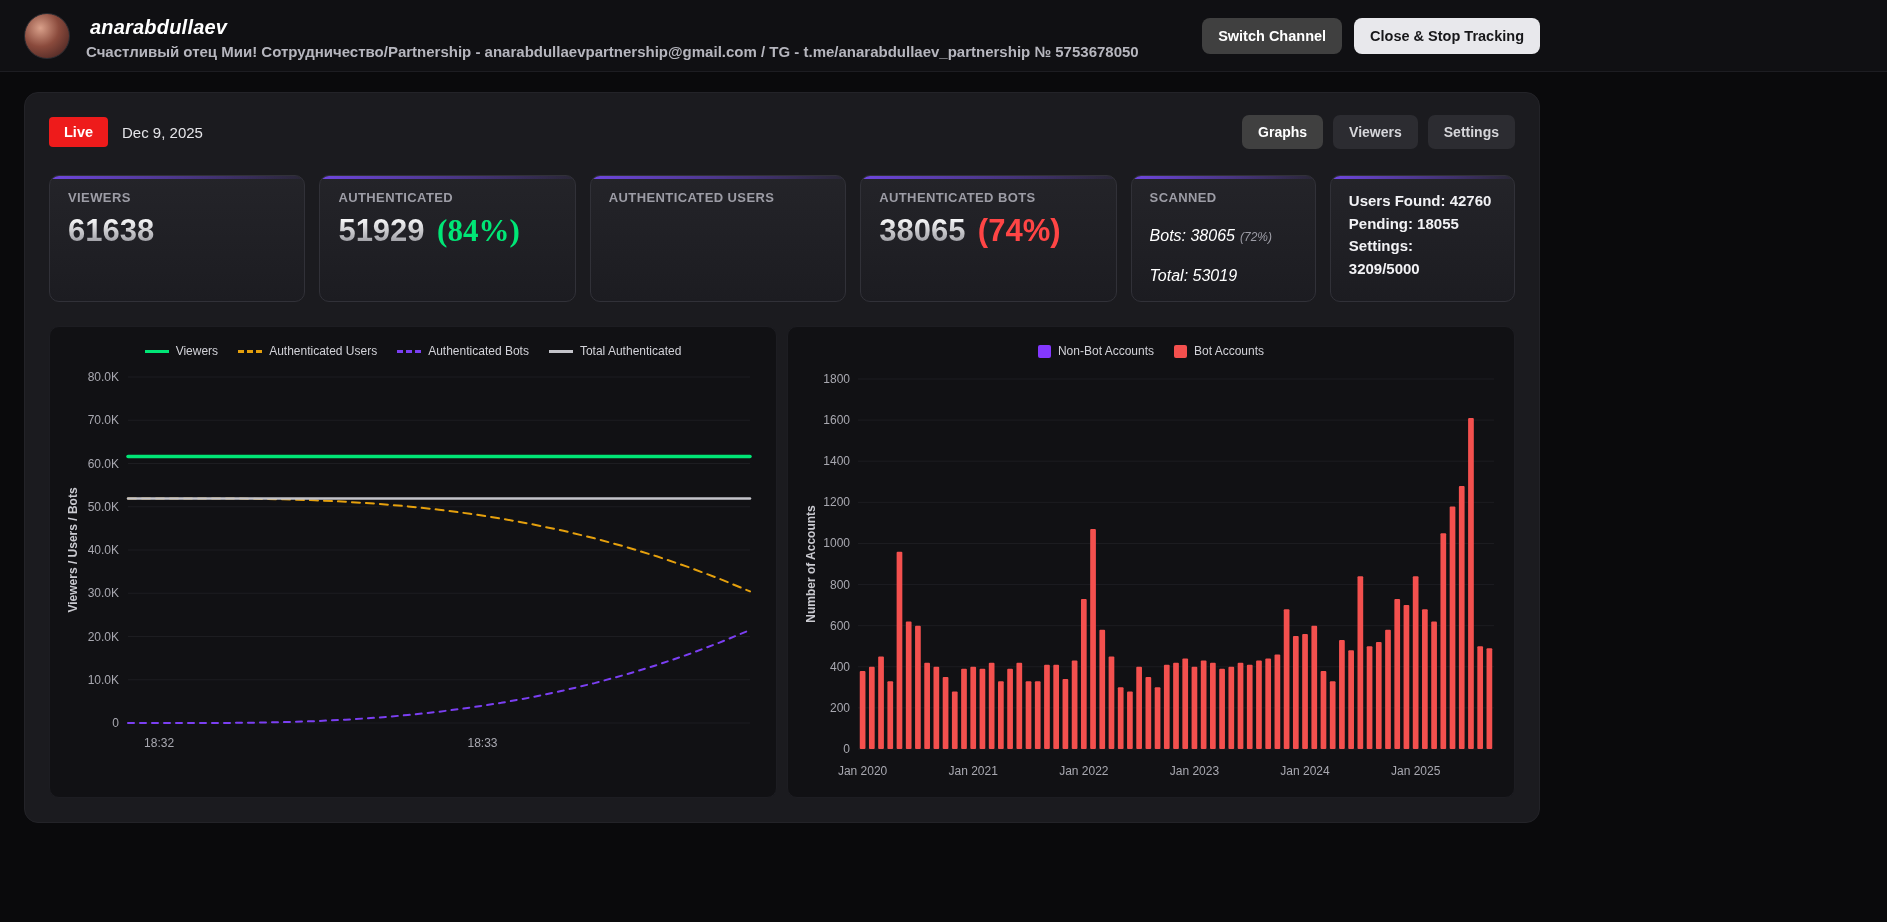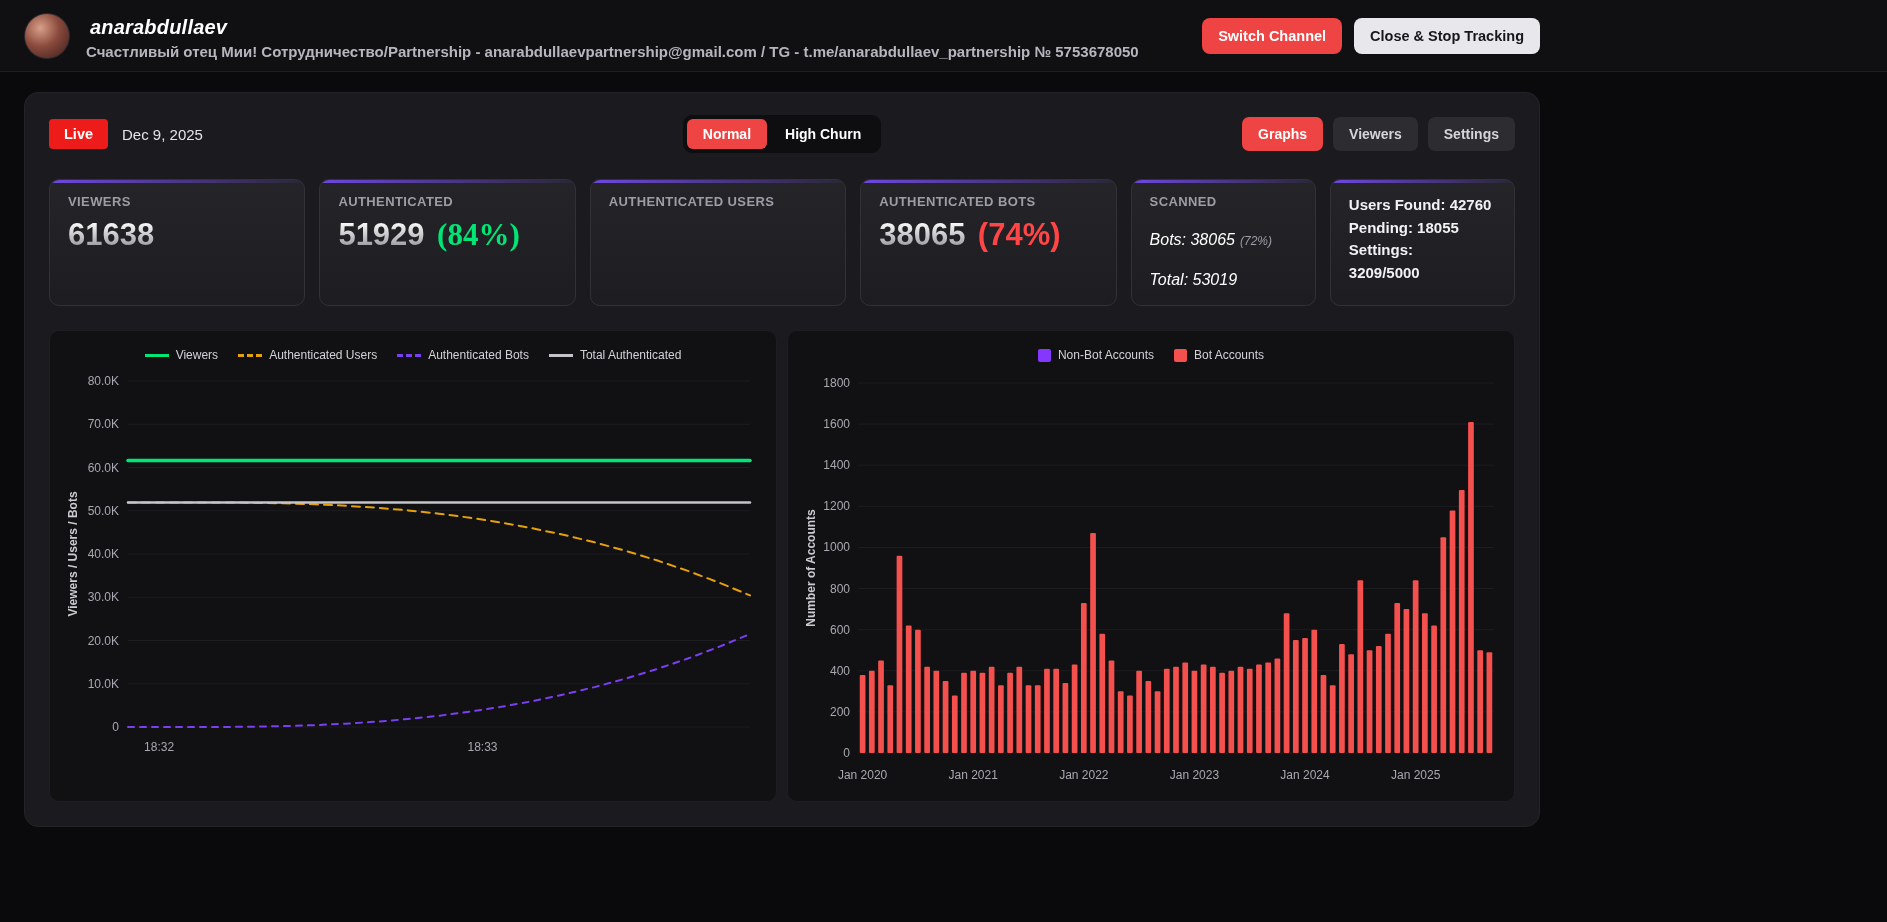--- a/index.html
+++ b/index.html
@@ -16,21 +16,21 @@
   .header-inner { display: flex; align-items: center; gap: 16px; width: 1516px; }
   .avatar {
     width: 46px; height: 46px; border-radius: 50%;
     background: radial-gradient(circle at 35% 32%, #d9a08a 0%, #8a4a3c 45%, #3a1c1c 100%);
     border: 1px solid #2c2c31; flex: 0 0 auto;
   }
   .header-text h1 { margin: 4px; font-size: 20px; font-weight: 800; letter-spacing: .2px; font-style: italic; }
   .header-sub { margin-top: 3px; font-size: 15px; font-weight: 600; color: #b6b6be; }
   .header-actions { margin-left: auto; display: flex; gap: 12px; }
   .btn { border: none; cursor: pointer; font-family: inherit; border-radius: 7px; }
-  .btn-purple { background: #ef4444; color: #fff; font-weight: 700; }
+  .btn-purple { background: #404040; color: #fff; font-weight: 700; }
   .btn-light  { background: #e8e8ec; color: #17171a; font-weight: 700; }
   .btn-dark   { background: #2c2c31; color: #d6d6da; font-weight: 600; }
   .btn-ghost  { background: transparent; color: #fff; font-weight: 600; }
   .btn-lg { padding: 10px 16px; font-size: 14.5px; border-radius: 8px; }
   .btn-md { padding: 9px 16px; font-size: 14px; }
   
   .main-panel {
     width: 1516px; margin: 20px 24px 0; background: #1b1b1f;
     border-radius: 14px; padding: 22px 24px 24px; border: 1px solid #232328;
   }
@@ -102,24 +102,20 @@
     </div>
   </div>
 </header>
 
 <main class="main-panel">
 
   <div class="toolbar">
     <div class="toolbar-left">
       <span class="live-badge">Live</span>
       <span class="toolbar-date">Dec 9, 2025</span>
-    </div>
-    <div class="mode-toggle">
-      <button class="btn btn-purple">Normal</button>
-      <button class="btn btn-ghost">High Churn</button>
     </div>
     <div class="toolbar-right">
       <button class="btn btn-purple btn-md">Graphs</button>
       <button class="btn btn-dark btn-md">Viewers</button>
       <button class="btn btn-dark btn-md">Settings</button>
     </div>
   </div>
 
   <div class="stats-row">
 

